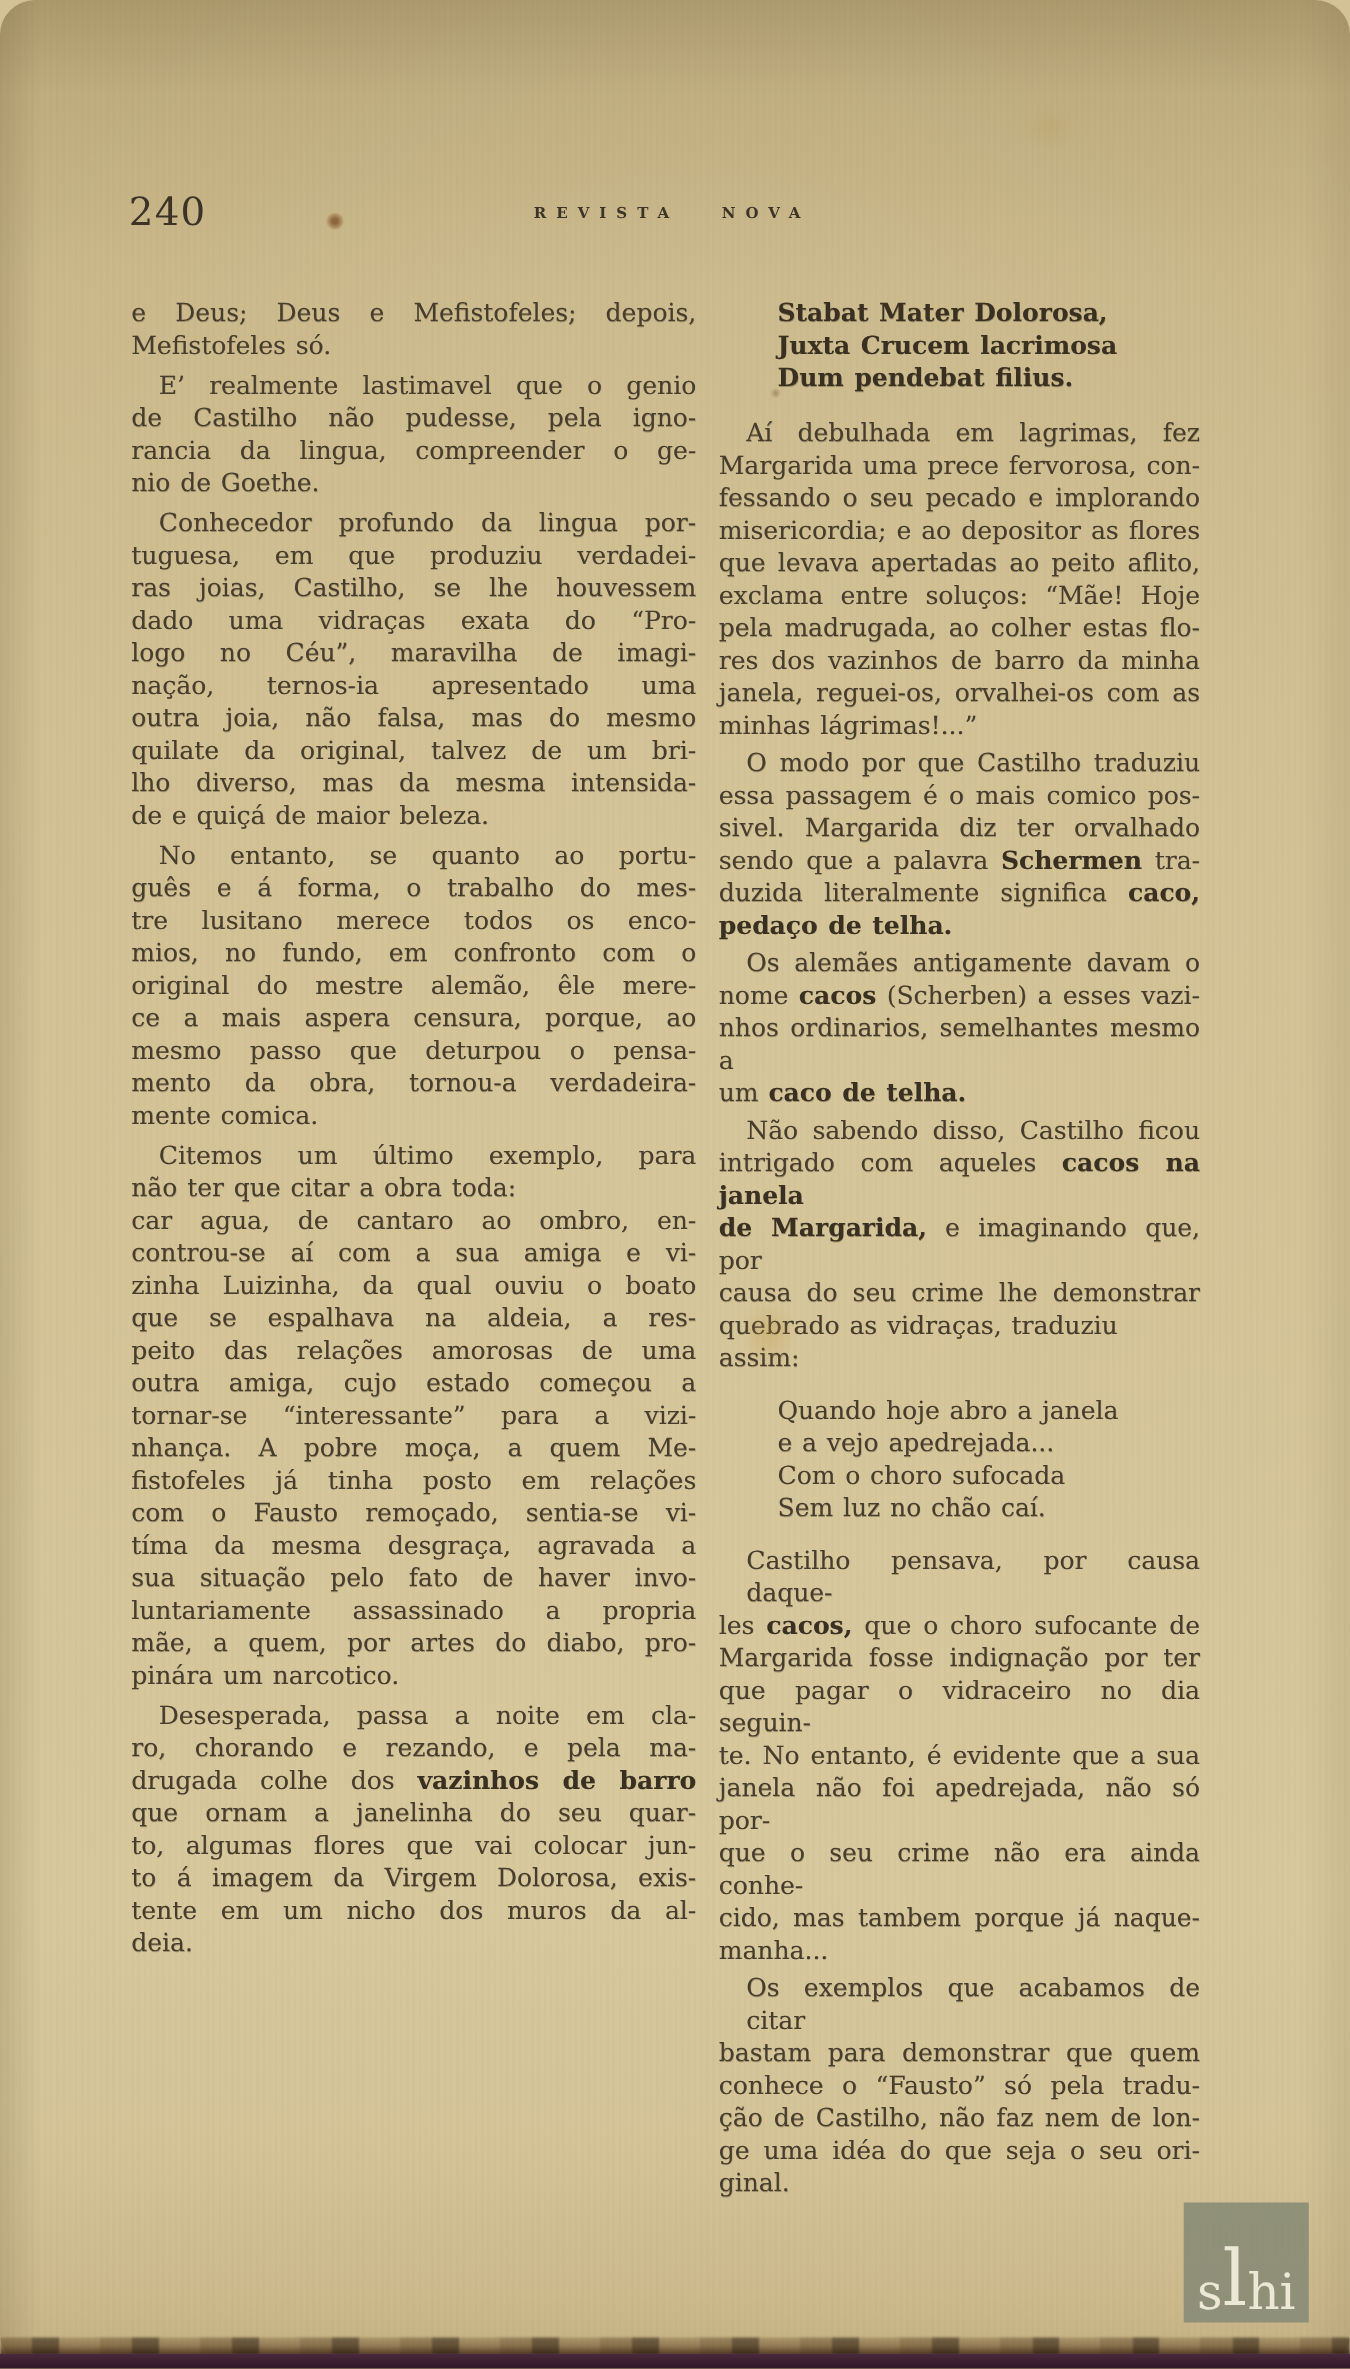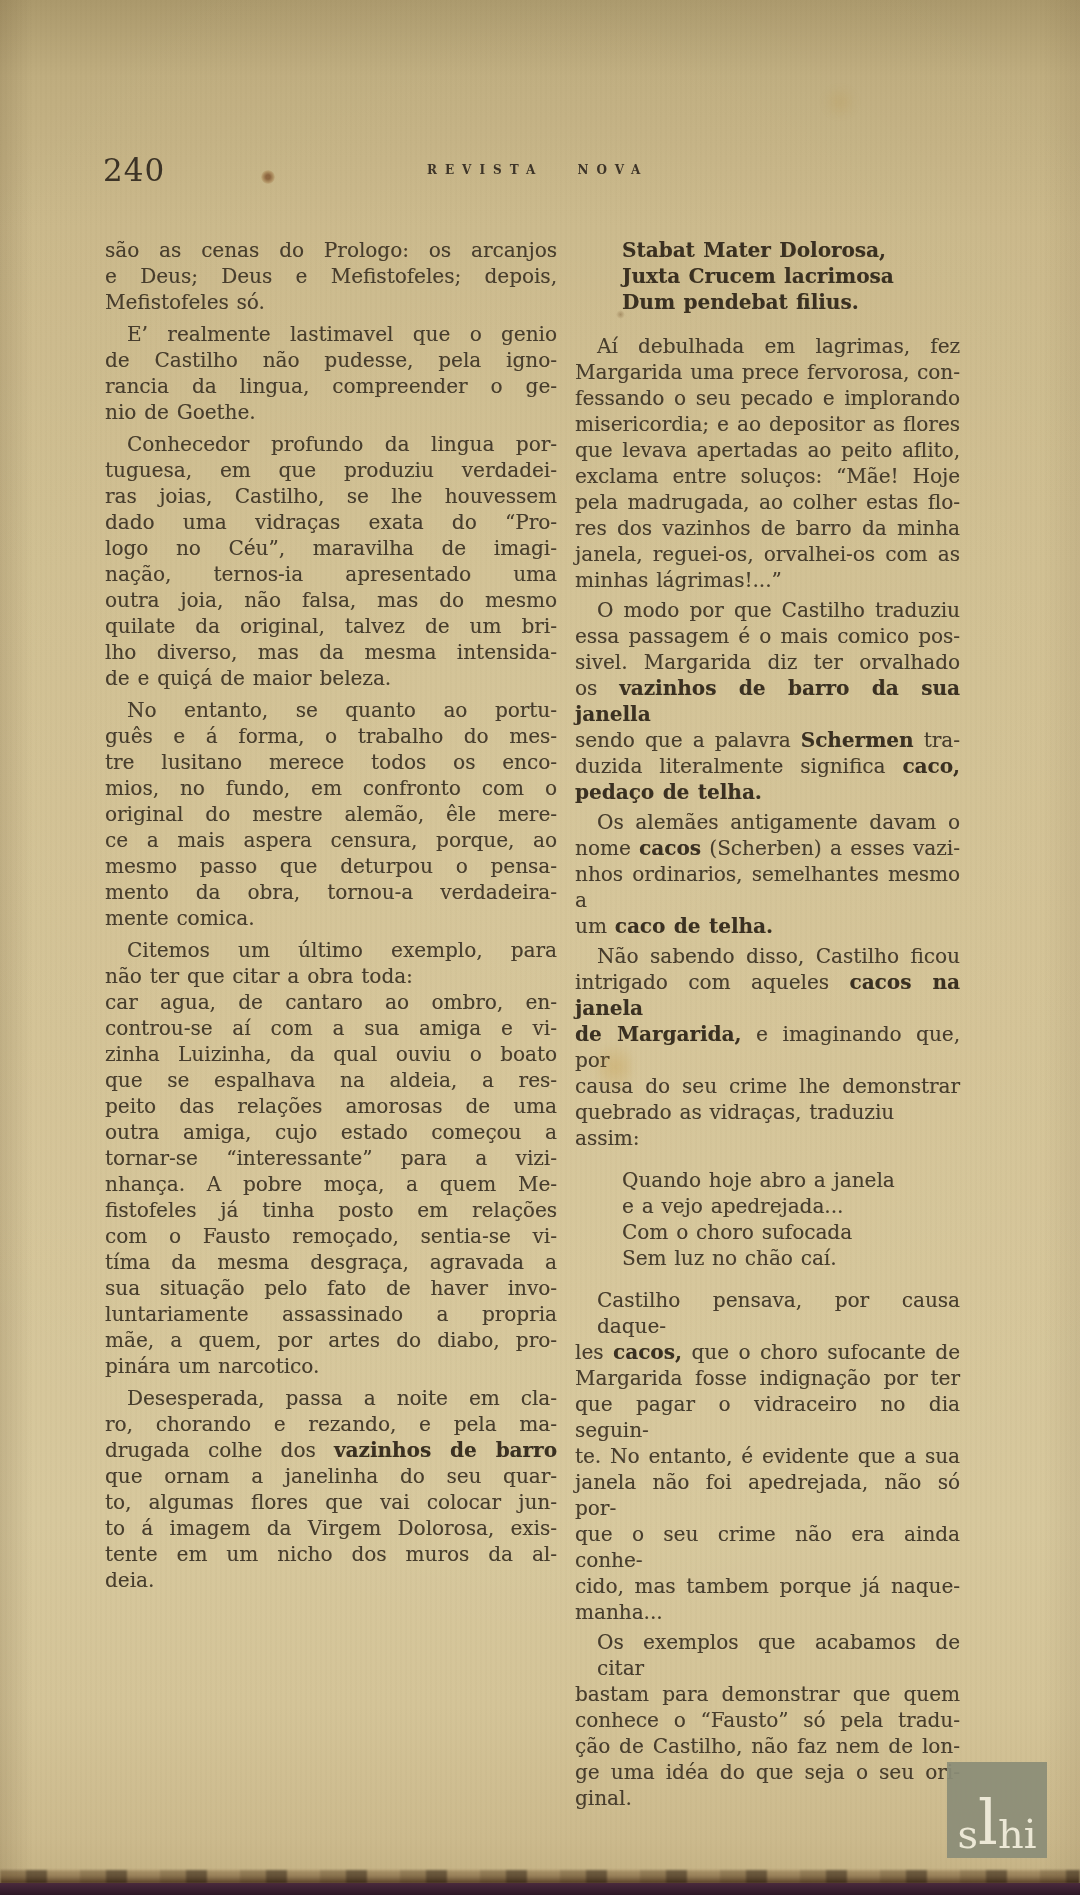--- a/index.html
+++ b/index.html
@@ -8,20 +8,21 @@
     font-family:"DejaVu Serif","Liberation Serif",serif;
     background:#d3c295;
   }
   .page{
     position:absolute;inset:0;
     background:
       radial-gradient(120% 80% at 52% 40%, rgba(255,250,228,.10), rgba(0,0,0,0) 60%),
       linear-gradient(90deg, rgba(90,70,40,.16) 0%, rgba(0,0,0,0) 3%, rgba(0,0,0,0) 96.5%, rgba(90,70,40,.10) 100%),
       repeating-linear-gradient(90deg, rgba(120,100,60,.028) 0 2px, rgba(0,0,0,0) 2px 5px),
       linear-gradient(180deg,#ab996c 0%,#bfad7f 4%,#cab88a 12%,#cfbe90 30%,#d3c295 55%,#d7c89d 80%,#d4c498 90%,#ccba8d 97%,#c2af81 100%);
+    border-radius: 28px;
   }
   .header{position:absolute;top:0;left:0;right:0;}
   .page-number{
     position:absolute;left:103px;top:152px;
     font-size:31px;color:#3c3326;letter-spacing:1px;
   }
   .masthead{
     position:absolute;left:427px;top:163px;
     font-size:12px;font-weight:bold;color:#3d3428;
     letter-spacing:8px;word-spacing:22px;white-space:nowrap;
@@ -71,21 +72,20 @@
 </head>
 <body>
 
 <div class="page">
   <div class="header">
     <div class="page-number">240</div>
     <div class="masthead">REVISTA NOVA</div>
   </div>
 
   <div class="col col-left">
-      <div class="line just"><span>são as cenas do Prologo: os arcanjos</span></div>
       <div class="line just"><span>e Deus; Deus e Mefistofeles; depois,</span></div>
       <div class="line"><span>Mefistofeles só.</span></div>
       <div class="line just ind" style="margin-top: 6px;"><span>E’ realmente lastimavel que o genio</span></div>
       <div class="line just"><span>de Castilho não pudesse, pela igno-</span></div>
       <div class="line just"><span>rancia da lingua, compreender o ge-</span></div>
       <div class="line"><span>nio de Goethe.</span></div>
       <div class="line just ind" style="margin-top: 6px;"><span>Conhecedor profundo da lingua por-</span></div>
       <div class="line just"><span>tuguesa, em que produziu verdadei-</span></div>
       <div class="line just"><span>ras joias, Castilho, se lhe houvessem</span></div>
       <div class="line just"><span>dado uma vidraças exata do “Pro-</span></div>
@@ -140,21 +140,20 @@
       <div class="line just"><span>misericordia; e ao depositor as flores</span></div>
       <div class="line just"><span>que levava apertadas ao peito aflito,</span></div>
       <div class="line just"><span>exclama entre soluços: “Mãe! Hoje</span></div>
       <div class="line just"><span>pela madrugada, ao colher estas flo-</span></div>
       <div class="line just"><span>res dos vazinhos de barro da minha</span></div>
       <div class="line just"><span>janela, reguei-os, orvalhei-os com as</span></div>
       <div class="line"><span>minhas lágrimas!...”</span></div>
       <div class="line just ind" style="margin-top: 4px;"><span>O modo por que Castilho traduziu</span></div>
       <div class="line just"><span>essa passagem é o mais comico pos-</span></div>
       <div class="line just"><span>sivel. Margarida diz ter orvalhado</span></div>
-      <div class="line just"><span>os </span><span class="b">vazinhos de barro da sua janella</span></div>
       <div class="line just"><span>sendo que a palavra </span><span class="b">Schermen</span><span> tra-</span></div>
       <div class="line just"><span>duzida literalmente significa </span><span class="b">caco,</span></div>
       <div class="line"><span class="b">pedaço de telha.</span></div>
       <div class="line just ind" style="margin-top: 4px;"><span>Os alemães antigamente davam o</span></div>
       <div class="line just"><span>nome </span><span class="b">cacos</span><span> (Scherben) a esses vazi-</span></div>
       <div class="line just"><span>nhos ordinarios, semelhantes mesmo a</span></div>
       <div class="line"><span>um </span><span class="b">caco de telha.</span></div>
       <div class="line just ind" style="margin-top: 4px;"><span>Não sabendo disso, Castilho ficou</span></div>
       <div class="line just"><span>intrigado com aqueles </span><span class="b">cacos na janela</span></div>
       <div class="line just"><span class="b">de Margarida,</span><span> e imaginando que, por</span></div>

